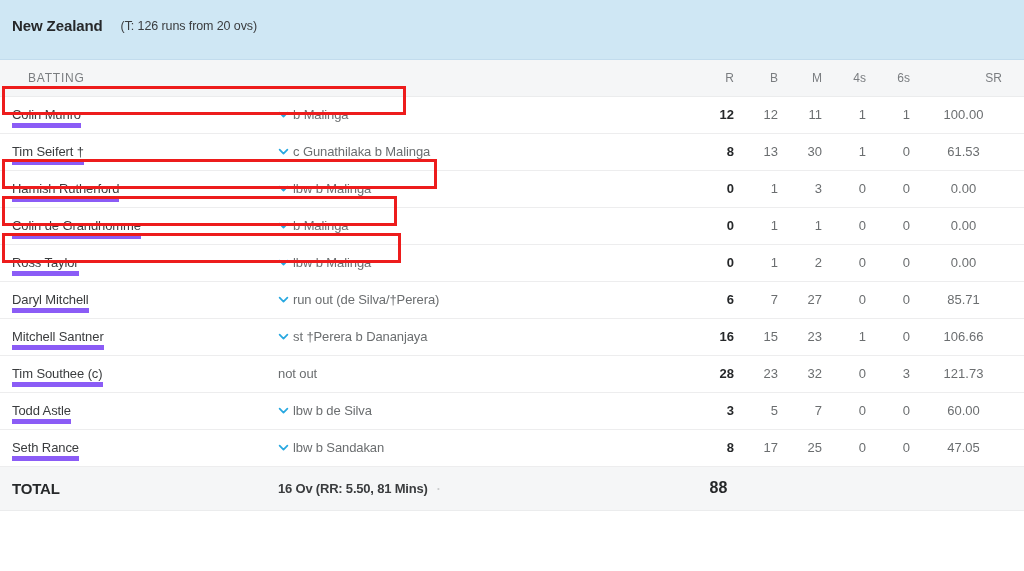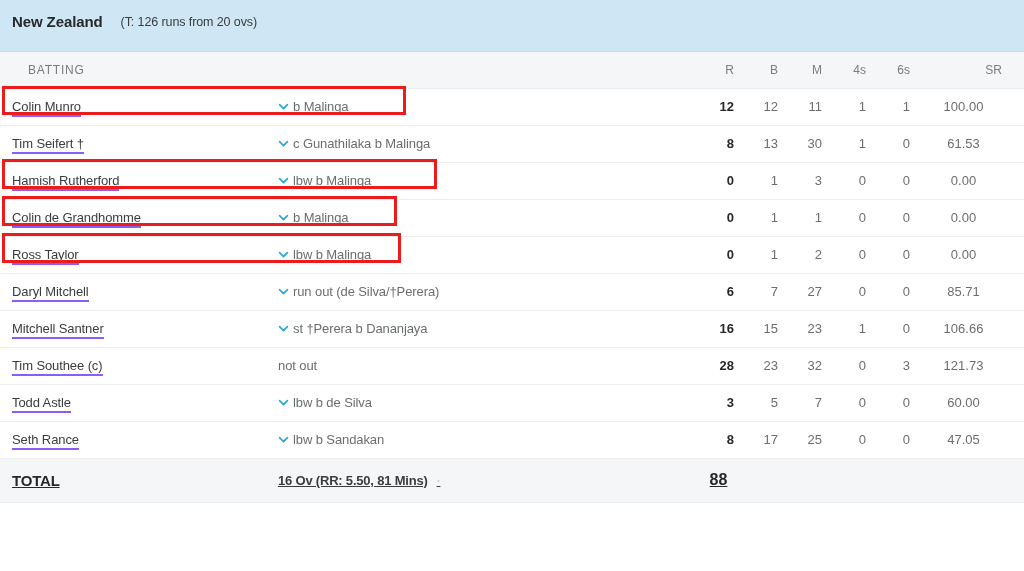--- a/index.html
+++ b/index.html
@@ -18,21 +18,21 @@
 
   .scorecard {
     position: relative;
     width: 1024px;
     height: 571px;
     background: #ffffff;
   }
 
   
   .team-header {
-    height: 52px;
+    height: 60px;
     background: #cfe7f4;
     display: flex;
     align-items: center;
     padding: 0 0 8px 12px;
     border-bottom: 1px solid #c2dced;
   }
   .team-name {
     font-size: 15px;
     font-weight: bold;
     color: #26282a;
@@ -94,21 +94,21 @@
     font-size: 13px;
   }
 
   td.cell-name {
     padding-left: 12px;
     color: #3a3c3e;
   }
   .player-link {
     color: #3a3c3e;
     text-decoration: none;
-    border-bottom: 2px solid #8b5cf6;
+    border-bottom: 5px solid #8b5cf6;
     padding-bottom: 1px;
     font-size: 13px;
     letter-spacing: -0.1px;
   }
   .player-plain {
     color: #8b8e90;
     font-size: 13px;
     letter-spacing: -0.1px;
   }
 
@@ -151,21 +151,20 @@
   
   tr.extras-row td { border-bottom: 1px solid #ededee; }
 
   
   tr.total-row { height: 44px; }
   tr.total-row td {
     background: #f5f6f7;
     border-bottom: 1px solid #ebeced;
     border-top: 1px solid #ebeced;
     vertical-align: middle;
-    text-decoration: underline;
   }
   td.total-label {
     padding-left: 12px;
     font-size: 15px;
     font-weight: bold;
     color: #26282a;
     letter-spacing: -0.2px;
   }
   td.total-detail {
     font-size: 13px;

